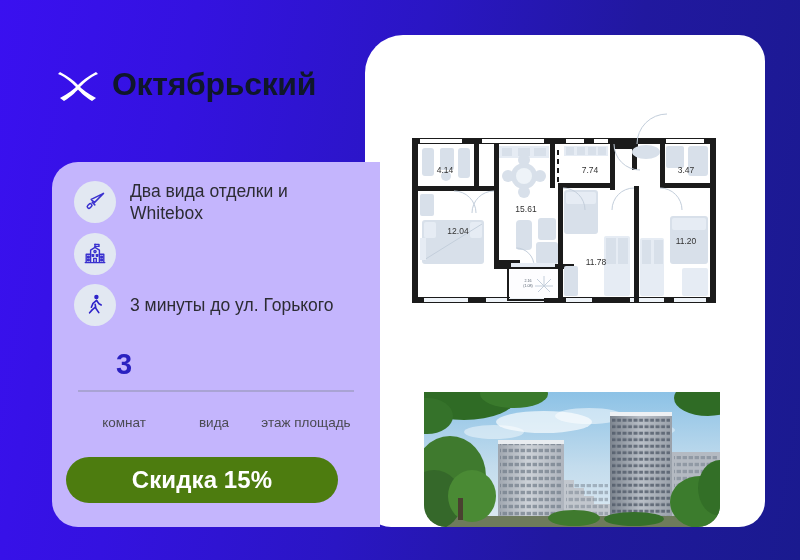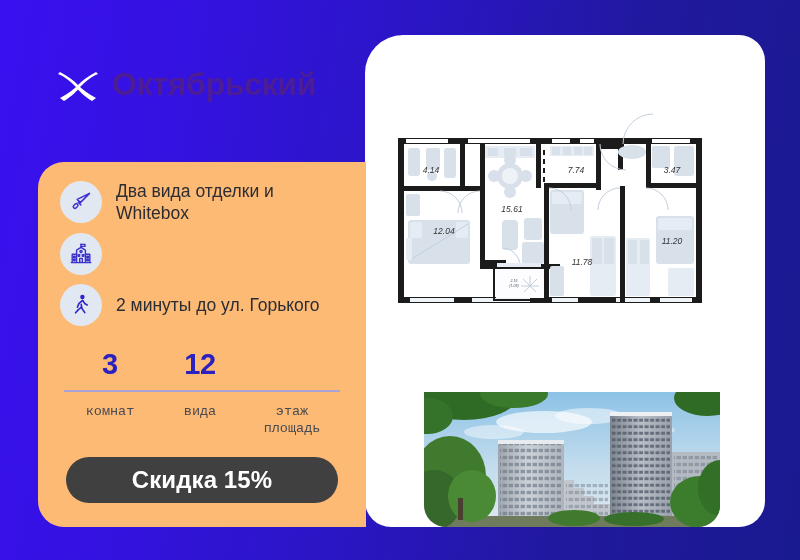--- a/index.html
+++ b/index.html
@@ -12,42 +12,42 @@
   }
 
   
   #brand-logo {
     position: absolute;
     left: 58px; top: 66px;
     display: flex; align-items: center; gap: 14px;
   }
   #brand-logo .x-mark { width: 40px; height: 34px; display: block; }
   #brand-logo .brand-text {
-    color: #4c1d95;
+    color: #0f172a;
     font-size: 32px;
     font-weight: 700;
     letter-spacing: -0.3px;
     white-space: nowrap;
   }
 
   
   #content-panel {
     position: absolute;
     left: 365px; top: 35px;
     width: 400px; height: 492px;
     background: #ffffff;
     border-radius: 38px 26px 26px 26px;
   }
 
   
   #info-card {
     position: absolute;
-    left: 38px; top: 162px;
+    left: 52px; top: 162px;
     width: 328px; height: 365px;
-    background: #fdba74;
+    background: #c4b5fd;
     border-radius: 26px 0 0 26px;
     padding: 18px 22px 0 22px;
   }
 
   
   #feature-list { display: flex; flex-direction: column; gap: 9px; }
   .feature-row { display: flex; align-items: center; gap: 14px; }
   .feature-icon {
     width: 42px; height: 42px; flex: 0 0 42px;
     border-radius: 50%;
@@ -79,54 +79,53 @@
   }
   .stat-value sup { font-size: 17px; vertical-align: super; font-weight: 700; }
   #stats-divider {
     height: 2px;
     background: #a9a3d4;
     width: 100%;
   }
   #stats-labels {
     display: flex;
     align-items: flex-start;
-    padding-top: 12px;
-    font-family: Liberation Mono, monospace;
+    padding-top: 23px;
   }
   .stat-label {
     color: #4a4a52;
     font-size: 13.5px;
     line-height: 1.25;
     text-align: center;
   }
   .col-rooms  { flex: 0 0 92px; }
   .col-floor  { flex: 0 0 88px; }
   .col-area   { flex: 1 1 auto; }
 
   
   #discount-button {
     position: absolute;
     left: 66px; top: 457px;
     width: 272px; height: 46px;
-    background: #404040;
+    background: #4d7c0f;
     border: none;
     border-radius: 23px;
     color: #ffffff;
     font-family: "Liberation Sans", sans-serif;
     font-size: 24px;
     font-weight: 700;
     cursor: pointer;
     letter-spacing: 0.1px;
   }
 
   
   #floor-plan {
     position: absolute;
-    left: 384px; top: 108px;
-    width: 332px; height: 212px; font-style: italic;
+    left: 398px; top: 108px;
+    width: 332px; height: 212px;
   }
   #floor-plan svg { display: block; width: 100%; height: 100%; }
 
   
   #building-photo {
     position: absolute;
     left: 424px; top: 392px;
     width: 296px; height: 135px;
     border-radius: 0 0 22px 22px;
     overflow: hidden;
@@ -388,32 +387,29 @@
     <div class="feature-row">
       <span class="feature-icon">
         <svg width="24" height="24" viewBox="0 0 24 24" fill="#2e23c9" stroke="#2e23c9" stroke-width="1.6" stroke-linecap="round" stroke-linejoin="round">
           <circle cx="13.4" cy="4.0" r="2.2" stroke="none"></circle>
           <path d="M13.6 7.4 L10.0 10.4 L8.4 14.2" fill="none"></path>
           <path d="M13.6 7.6 L16.0 10.8 L18.2 12.0" fill="none"></path>
           <path d="M12.2 11.4 L12.8 15.2 L15.8 19.6" fill="none"></path>
           <path d="M12.4 14.2 L9.4 16.6 L6.6 19.8" fill="none"></path>
         </svg>
       </span>
-      <span class="feature-label">2 минуты до ул. Горького</span>
+      <span class="feature-label">3 минуты до ул. Горького</span>
     </div>
 
   </div>
 
   <div id="stats-block">
     <div id="stats-values">
       <div class="stat-value col-rooms">
         <span>3</span>
-      </div>
-      <div class="stat-value col-floor">
-        <span>12</span>
       </div>
     </div>
     <div id="stats-divider"></div>
     <div id="stats-labels">
       <div class="stat-label col-rooms">комнат</div>
       <div class="stat-label col-floor">вида</div>
       <div class="stat-label col-area">этаж площадь</div>
     </div>
   </div>
 

